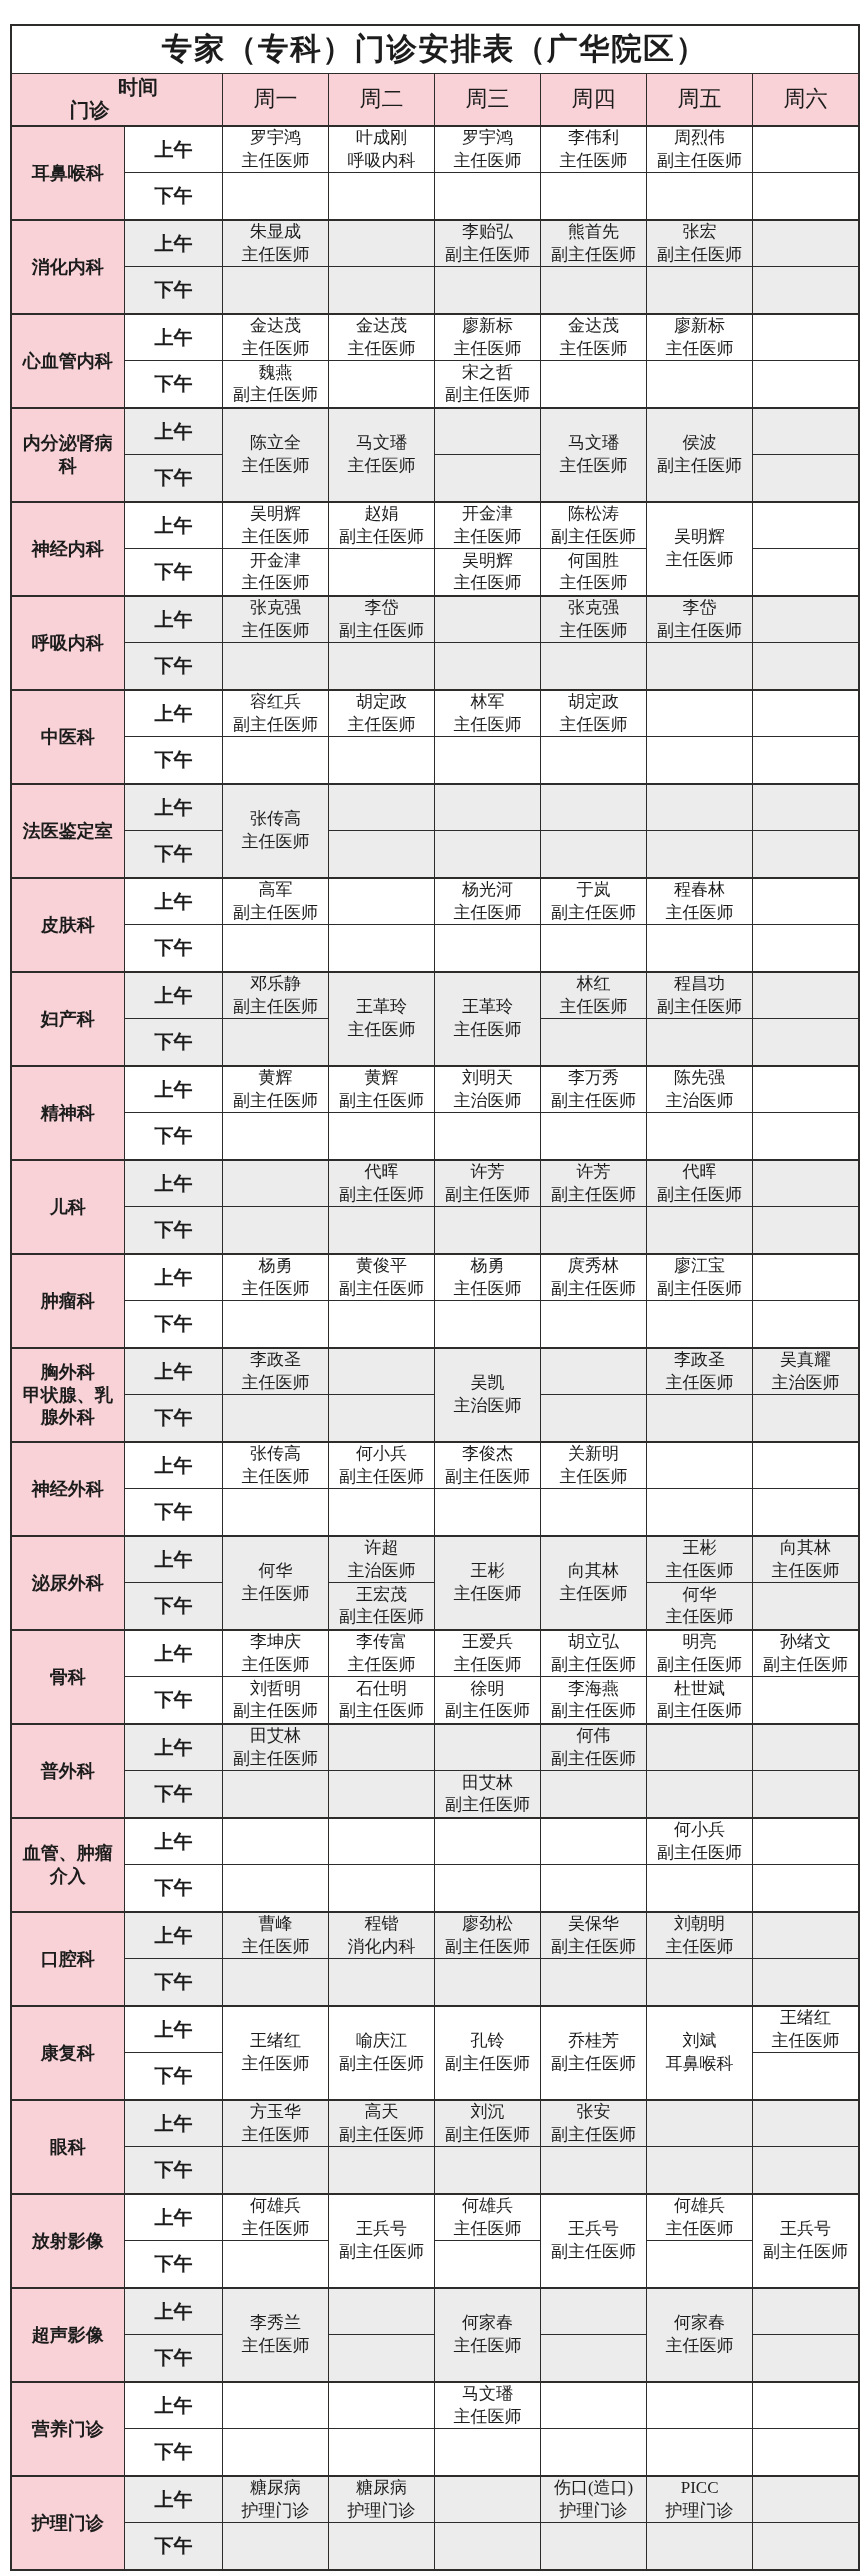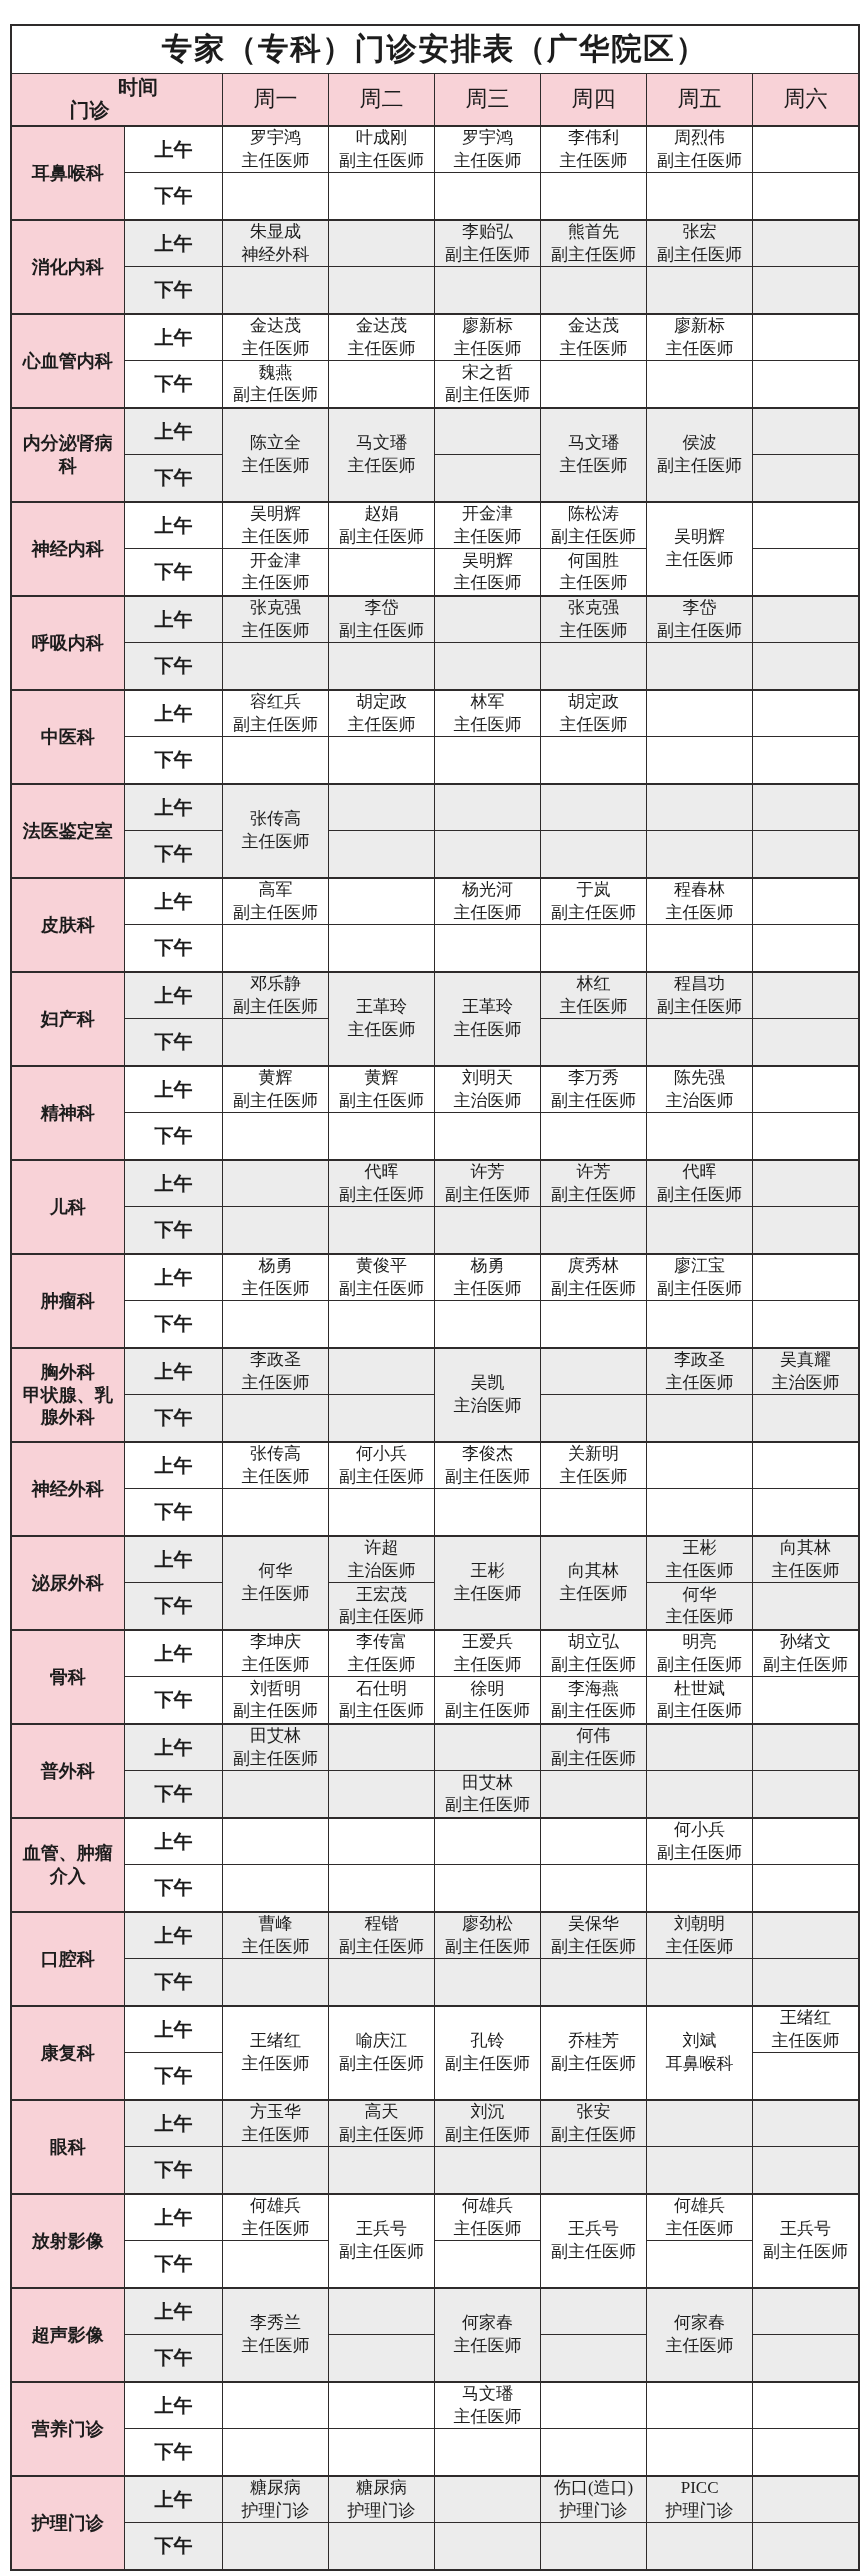--- a/index.html
+++ b/index.html
@@ -110,21 +110,21 @@
       </tr>
   </thead>
   <tbody id="tbody">
 
   <tr class="section-start band-white">
         <td class="dept" rowspan="2">耳鼻喉科</td>
         <td class="time">上午</td>
         <td class="doc">罗宇鸿
 主任医师</td>
         <td class="doc">叶成刚
-副主任医师</td>
+呼吸内科</td>
         <td class="doc">罗宇鸿
 主任医师</td>
         <td class="doc">李伟利
 主任医师</td>
         <td class="doc">周烈伟
 副主任医师</td>
         <td class="doc"></td>
       </tr>
       <tr class="band-white">
         <td class="time">下午</td>
@@ -132,21 +132,21 @@
         <td class="doc"></td>
         <td class="doc"></td>
         <td class="doc"></td>
         <td class="doc"></td>
         <td class="doc"></td>
       </tr>
       <tr class="section-start band-gray">
         <td class="dept" rowspan="2">消化内科</td>
         <td class="time">上午</td>
         <td class="doc">朱显成
-神经外科</td>
+主任医师</td>
         <td class="doc"></td>
         <td class="doc">李贻弘
 副主任医师</td>
         <td class="doc">熊首先
 副主任医师</td>
         <td class="doc">张宏
 副主任医师</td>
         <td class="doc"></td>
       </tr>
       <tr class="band-gray">
@@ -554,21 +554,21 @@
         <td class="doc"></td>
         <td class="doc"></td>
         <td class="doc"></td>
       </tr>
       <tr class="section-start band-gray">
         <td class="dept" rowspan="2">口腔科</td>
         <td class="time">上午</td>
         <td class="doc">曹峰
 主任医师</td>
         <td class="doc">程锴
-副主任医师</td>
+消化内科</td>
         <td class="doc">廖劲松
 副主任医师</td>
         <td class="doc">吴保华
 副主任医师</td>
         <td class="doc">刘朝明
 主任医师</td>
         <td class="doc"></td>
       </tr>
       <tr class="band-gray">
         <td class="time">下午</td>

